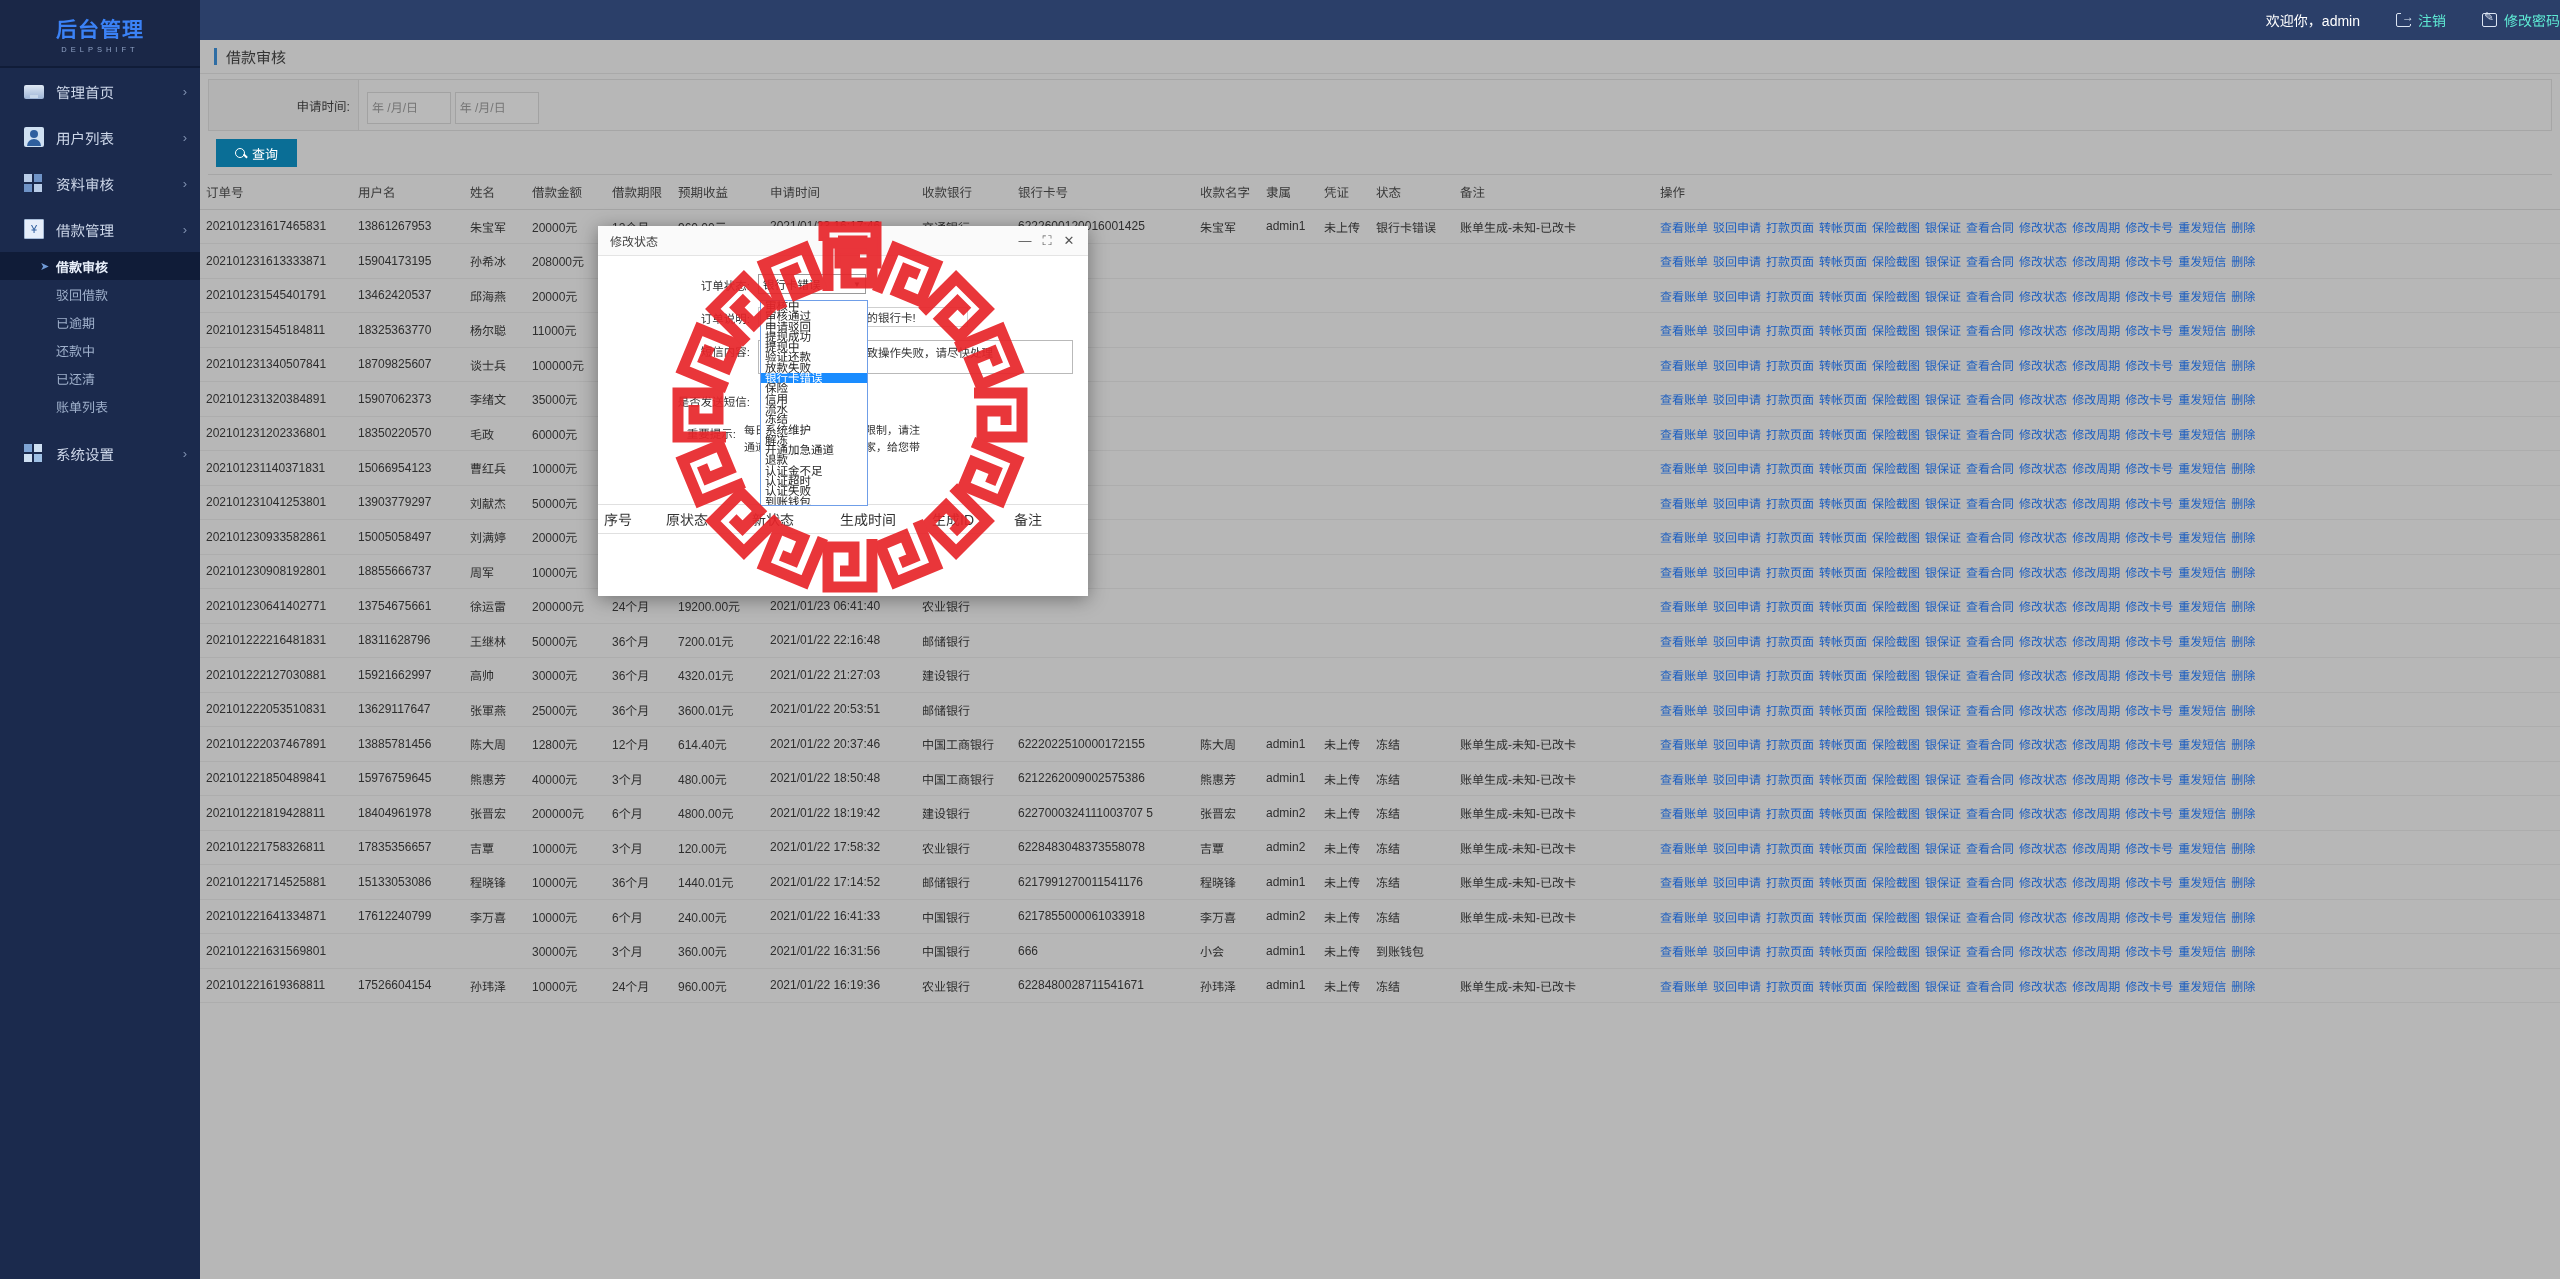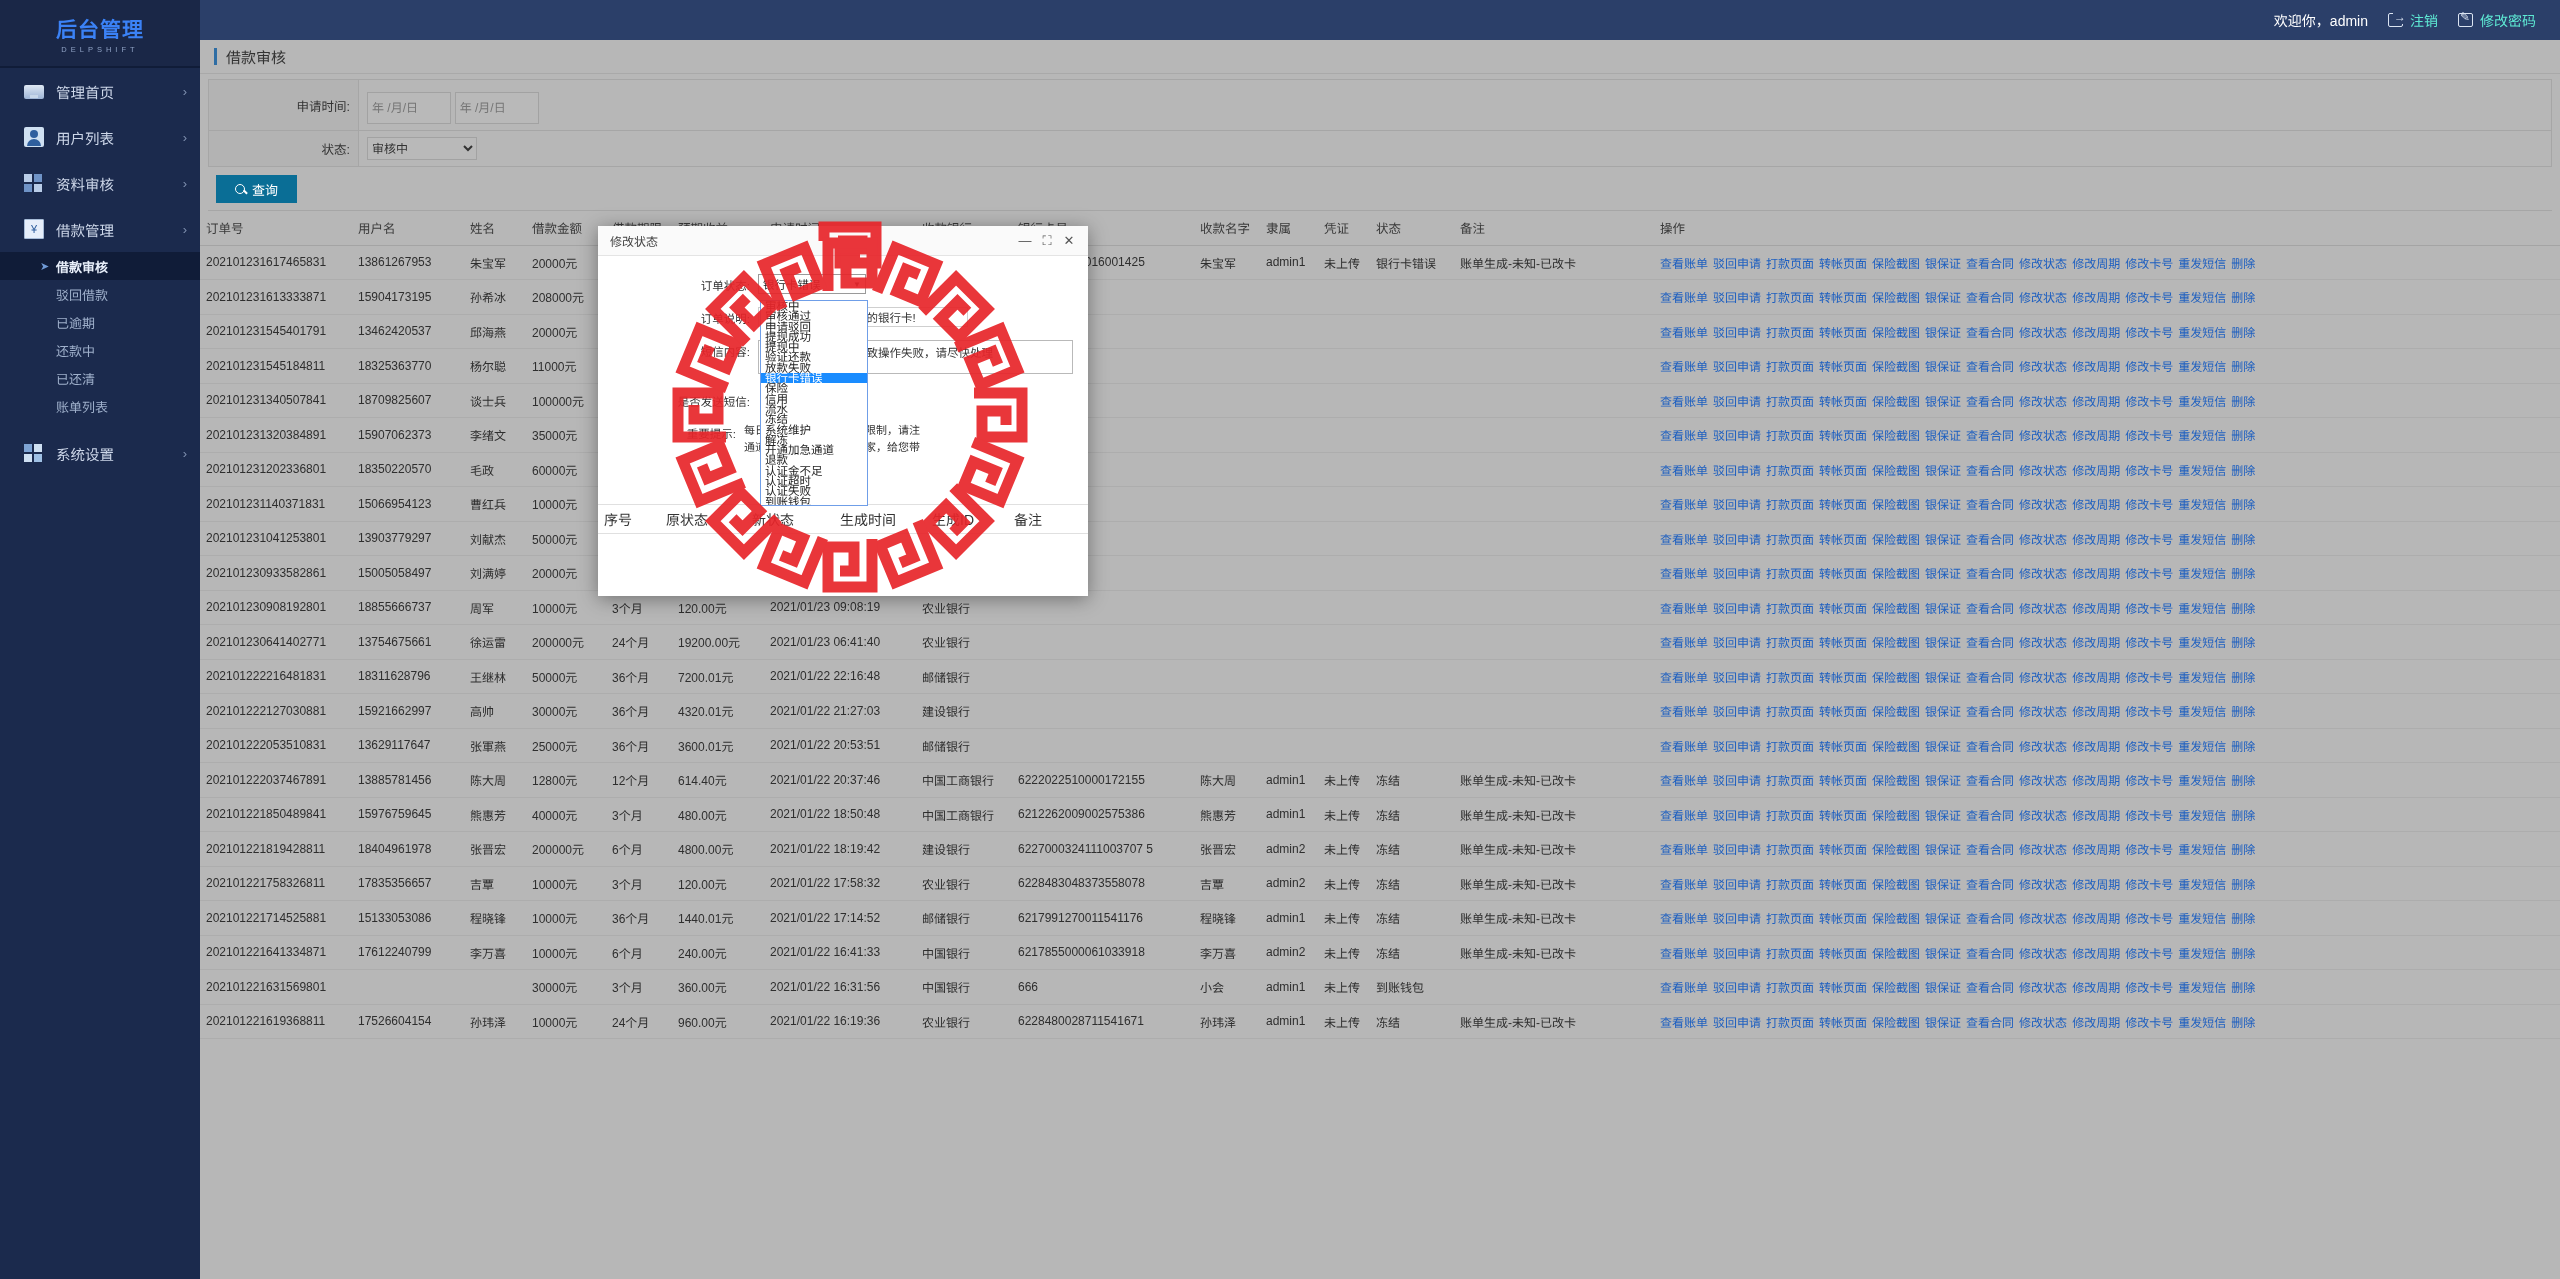--- a/index.html
+++ b/index.html
@@ -68,21 +68,21 @@
   }
   .sub-item.active { background:#101c38; color:#e9f0fb; font-weight:bold; }
   .sub-item.active:before {
     content:"➤"; position:absolute; left:40px; color:#6f9ad6; font-size:11px;
   }
 
   
   #topbar {
     position:absolute; left:200px; top:0; width:2360px; height:40px;
     background:#2b3f69; display:flex; align-items:center; justify-content:flex-end;
-    color:#ffffff; font-size:14px; padding-right:24px; gap:20px;
+    color:#ffffff; font-size:14px; gap:36px;
   }
   .top-link { display:flex; align-items:center; gap:7px; cursor:pointer; color:#5eead4; }
   .icon-box {
     width:15px;height:14px;border:1.4px solid #dbe4f2;border-radius:2px;
     position:relative;display:inline-block;
   }
   .icon-box.logout:after{content:"→";position:absolute;right:-5px;top:-4px;font-size:12px;color:#dbe4f2;background:#2b3f69;padding:0 1px;}
   .icon-box.pencil:after{content:"✎";position:absolute;left:1px;top:-4px;font-size:12px;color:#dbe4f2;}
 
   
@@ -298,28 +298,20 @@
       <div id="page-title">借款审核</div>
     </div>
 
     <table id="filter">
       <tbody>
       <tr>
         <td class="flabel">申请时间:</td>
         <td colspan="3">
           <input class="fin fdate" placeholder="年 /月/日" style="">
           <input class="fin fdate" placeholder="年 /月/日" style="">
-        </td>
-      </tr>
-      <tr>
-        <td class="flabel">状态:</td>
-        <td colspan="3">
-          <select class="fsel">
-            <option>审核中</option>
-          </select>
         </td>
       </tr>
     </tbody>
       </table>
 
     <div id="btn-row">
       <button id="search-btn">
         <span class="mag"></span>
         <span>查询</span>
       </button>

